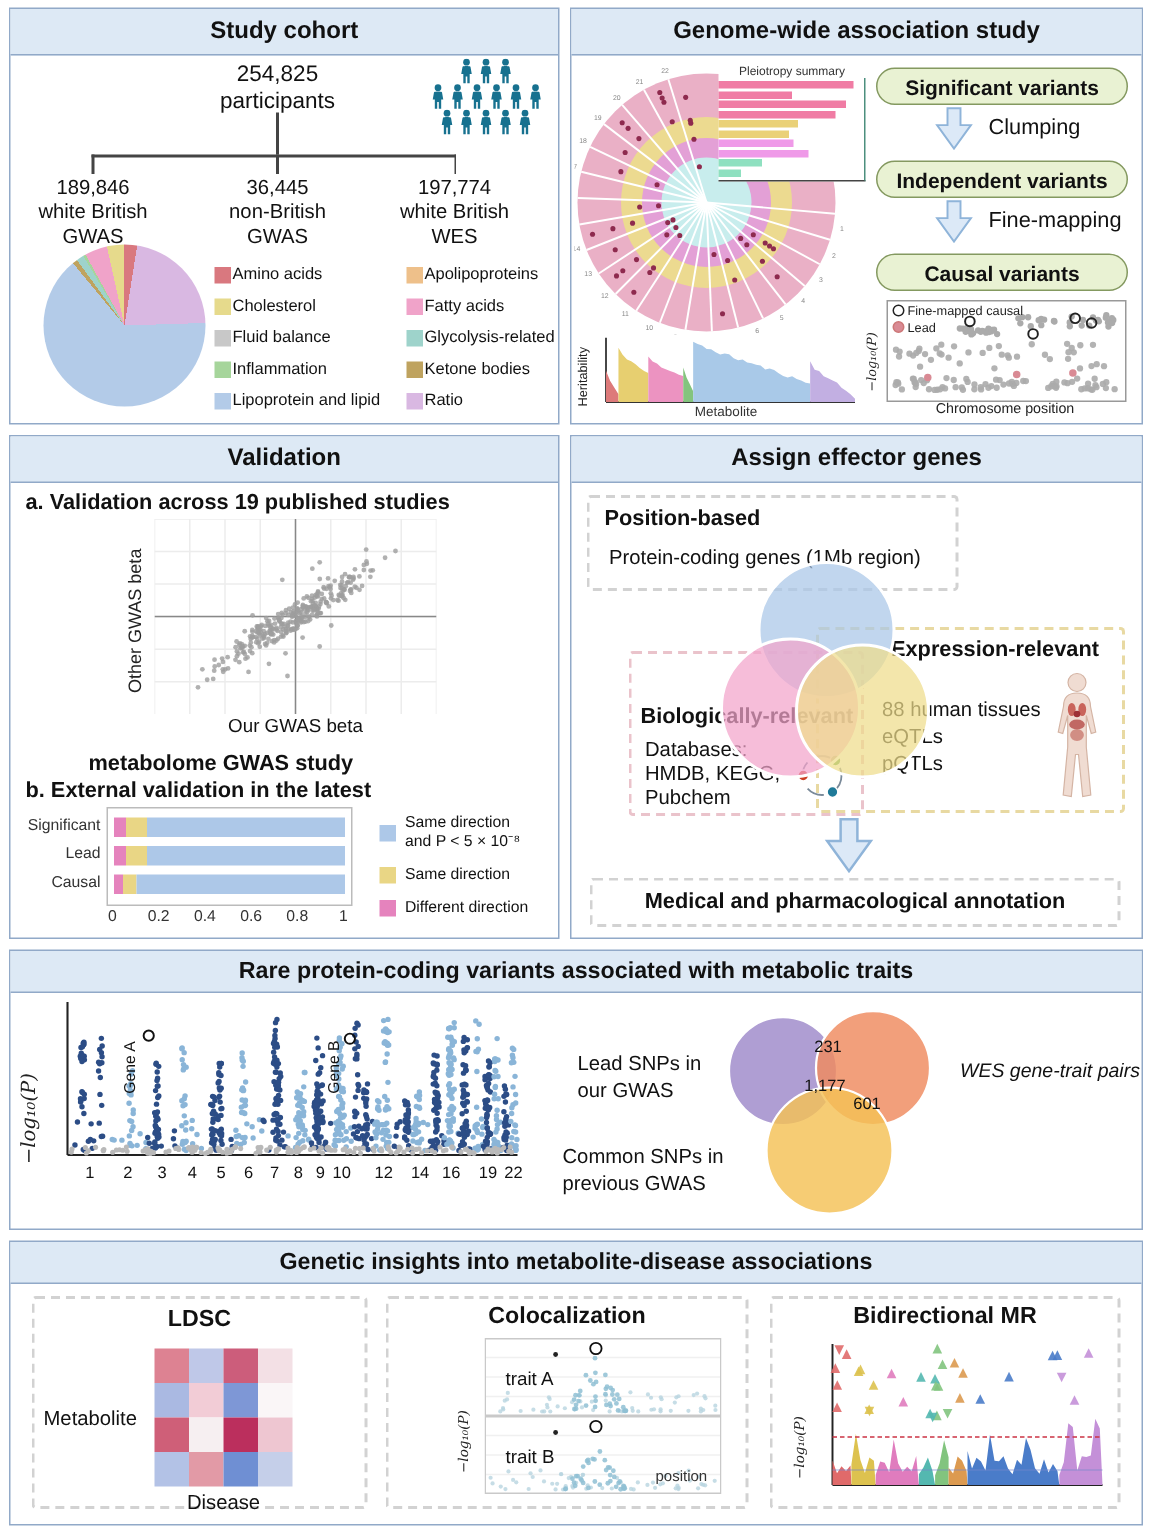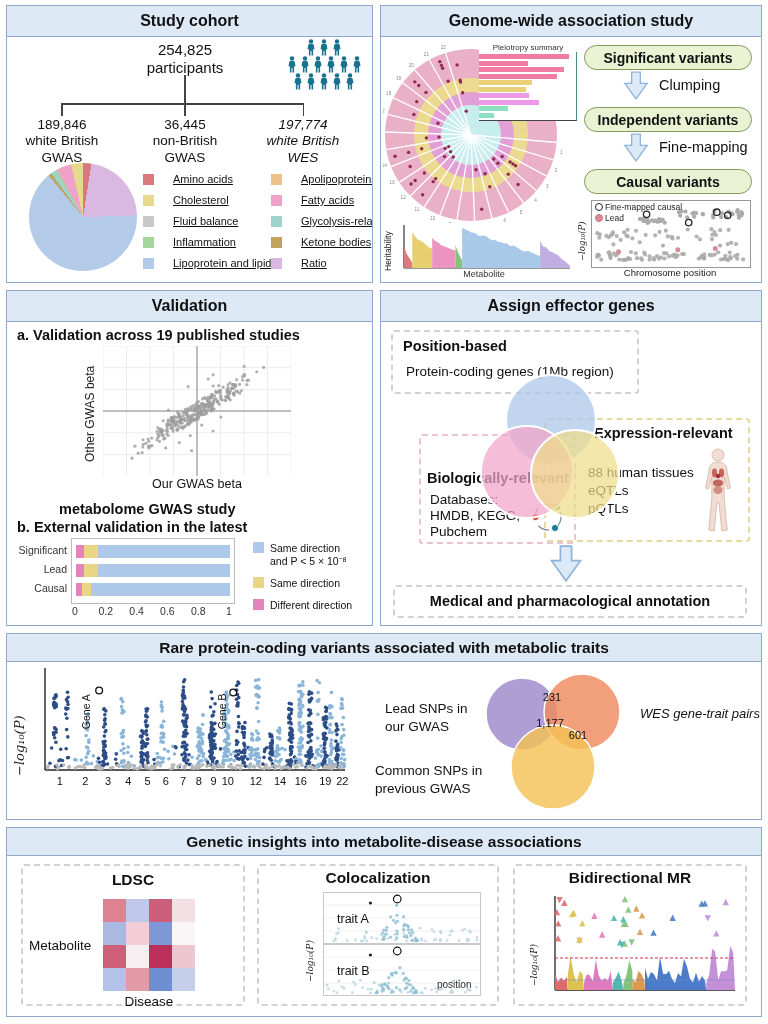--- a/index.html
+++ b/index.html
@@ -17,38 +17,38 @@
   .vlab{position:absolute;writing-mode:vertical-rl;transform:rotate(180deg);color:#222;}
   .math{font-family:"DejaVu Serif",serif;font-style:italic;}
   .bold{font-weight:bold;}
   .center{text-align:center;}
   
   .people-row{display:flex;justify-content:center;gap:1px;}
   .person{width:12px;height:17px;}
   .cohort-group{position:absolute;top:80px;text-align:center;font-size:13.5px;line-height:1.22;}
   .tree-line{position:absolute;background:#444;}
   .legend-grid{position:absolute;display:grid;grid-auto-flow:column;grid-template-rows:repeat(5,20px);grid-template-columns:126px auto;column-gap:2px;row-gap:1px;font-size:11px;}
-  .lg-row{display:flex;align-items:center;gap:19px;white-space:nowrap;text-decoration:underline;}
+  .lg-row{display:flex;align-items:flex-end;gap:1px;white-space:nowrap;}
   .swatch{display:inline-block;width:11px;height:11px;flex:none;}
   
   .pill{position:absolute;left:203px;width:168px;border-radius:14px;text-align:center;font-weight:bold;font-size:14px;padding:3.5px 0;box-sizing:border-box;}
   .flow-arrow{position:absolute;left:242px;}
   .flow-label{position:absolute;left:278px;font-size:14.5px;}
   .mini-title{font-size:8px;text-align:center;color:#333;}
   .pleio-bar{height:5px;margin-bottom:1.5px;}
   .sc-legend{position:absolute;font-size:8.5px;line-height:1.35;color:#222;}
   .lg-circle{display:inline-block;width:6px;height:6px;border-radius:50%;vertical-align:-1px;margin-right:2px;}
   .lg-circle.open{border:1.3px solid #222;background:#fff;}
   .lg-circle.lead{background:#d98a94;border:1px solid #c77;}
   
   .vbar-row{position:absolute;height:13px;display:flex;}
   .vbar-seg{height:100%;}
   .vbar-lab{position:absolute;font-size:10.5px;text-align:right;width:58px;color:#333;}
   .vtick{position:absolute;font-size:10.5px;transform:translateX(-50%);color:#333;}
-  .vlegend-item{display:flex;gap:6px;margin-bottom:9px;font-size:10.5px;line-height:1.25;align-items:flex-start;}
+  .vlegend-item{display:flex;gap:6px;margin-bottom:9px;font-size:10.5px;line-height:1.25;align-items:center;}
   
   .heatcell{width:23px;height:23px;}
   .box-title{position:absolute;left:0;right:0;text-align:center;font-weight:bold;font-size:15.5px;}
 </style>
 </head>
 <body>
 
 <div class="page">
 
   <div class="row" style="height:278px;">
@@ -132,21 +132,21 @@
             <div class="cohort-group" style="left: 0px; width: 110px;">
               <div>189,846</div>
               <div>white British</div>
               <div>GWAS</div>
             </div>
             <div class="cohort-group" style="left: 123px; width: 110px;">
               <div>36,445</div>
               <div>non-British</div>
               <div>GWAS</div>
             </div>
-            <div class="cohort-group" style="left: 241px; width: 110px; font-style: italic;">
+            <div class="cohort-group" style="left: 241px; width: 110px;">
               <div>197,774</div>
               <div>white British</div>
               <div>WES</div>
             </div>
           </div>
         <div class="abs" id="pie" style="left: 22px; top: 126px; width: 108px; height: 108px; border-radius: 50%; background: conic-gradient(rgb(217, 120, 127) 0deg, rgb(217, 120, 127) 9deg, rgb(217, 184, 226) 9deg, rgb(217, 184, 226) 88.2deg, rgb(179, 203, 232) 88.2deg, rgb(179, 203, 232) 320.4deg, rgb(191, 163, 95) 320.4deg, rgb(191, 163, 95) 324deg, rgb(158, 211, 203) 324deg, rgb(158, 211, 203) 329.4deg, rgb(166, 213, 155) 329.4deg, rgb(166, 213, 155) 331.2deg, rgb(240, 163, 201) 331.2deg, rgb(240, 163, 201) 347.4deg, rgb(230, 218, 140) 347.4deg, rgb(230, 218, 140) 360deg);"></div>
         <div class="legend-grid" id="pieLegend" style="left:136px;top:132px;">
             <div class="lg-row">
               <span class="swatch" style="background: rgb(217, 120, 127);"></span>
               <span>Amino acids</span>

